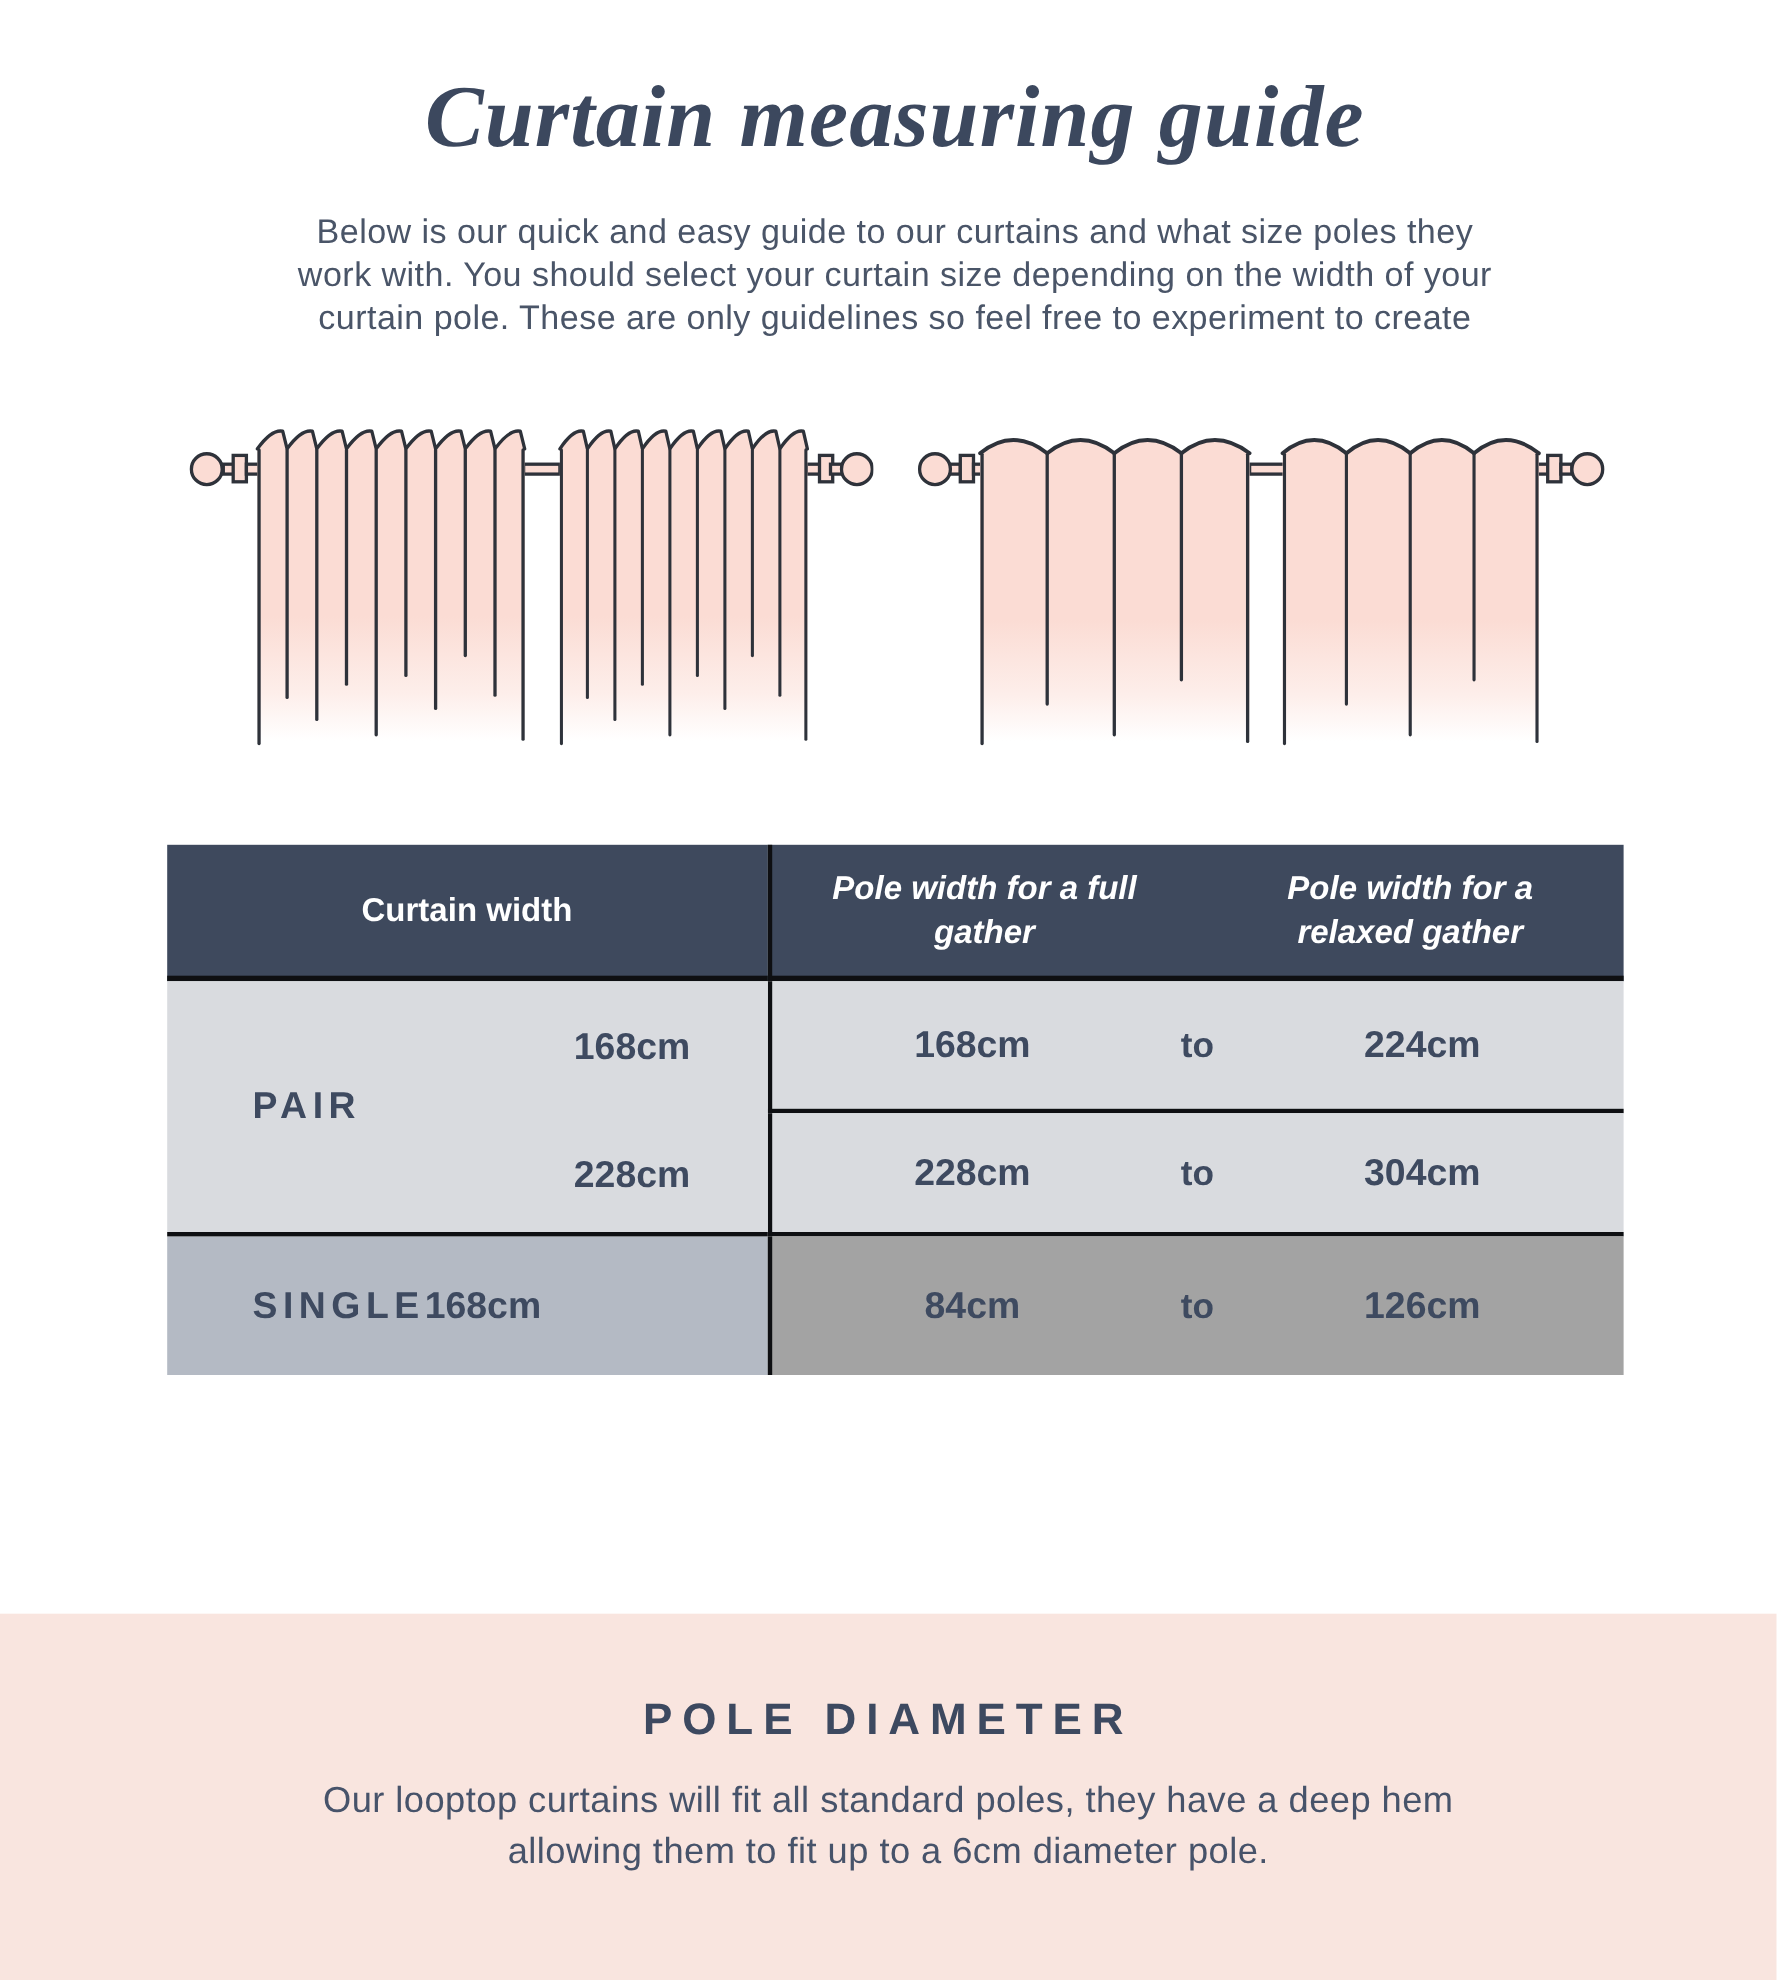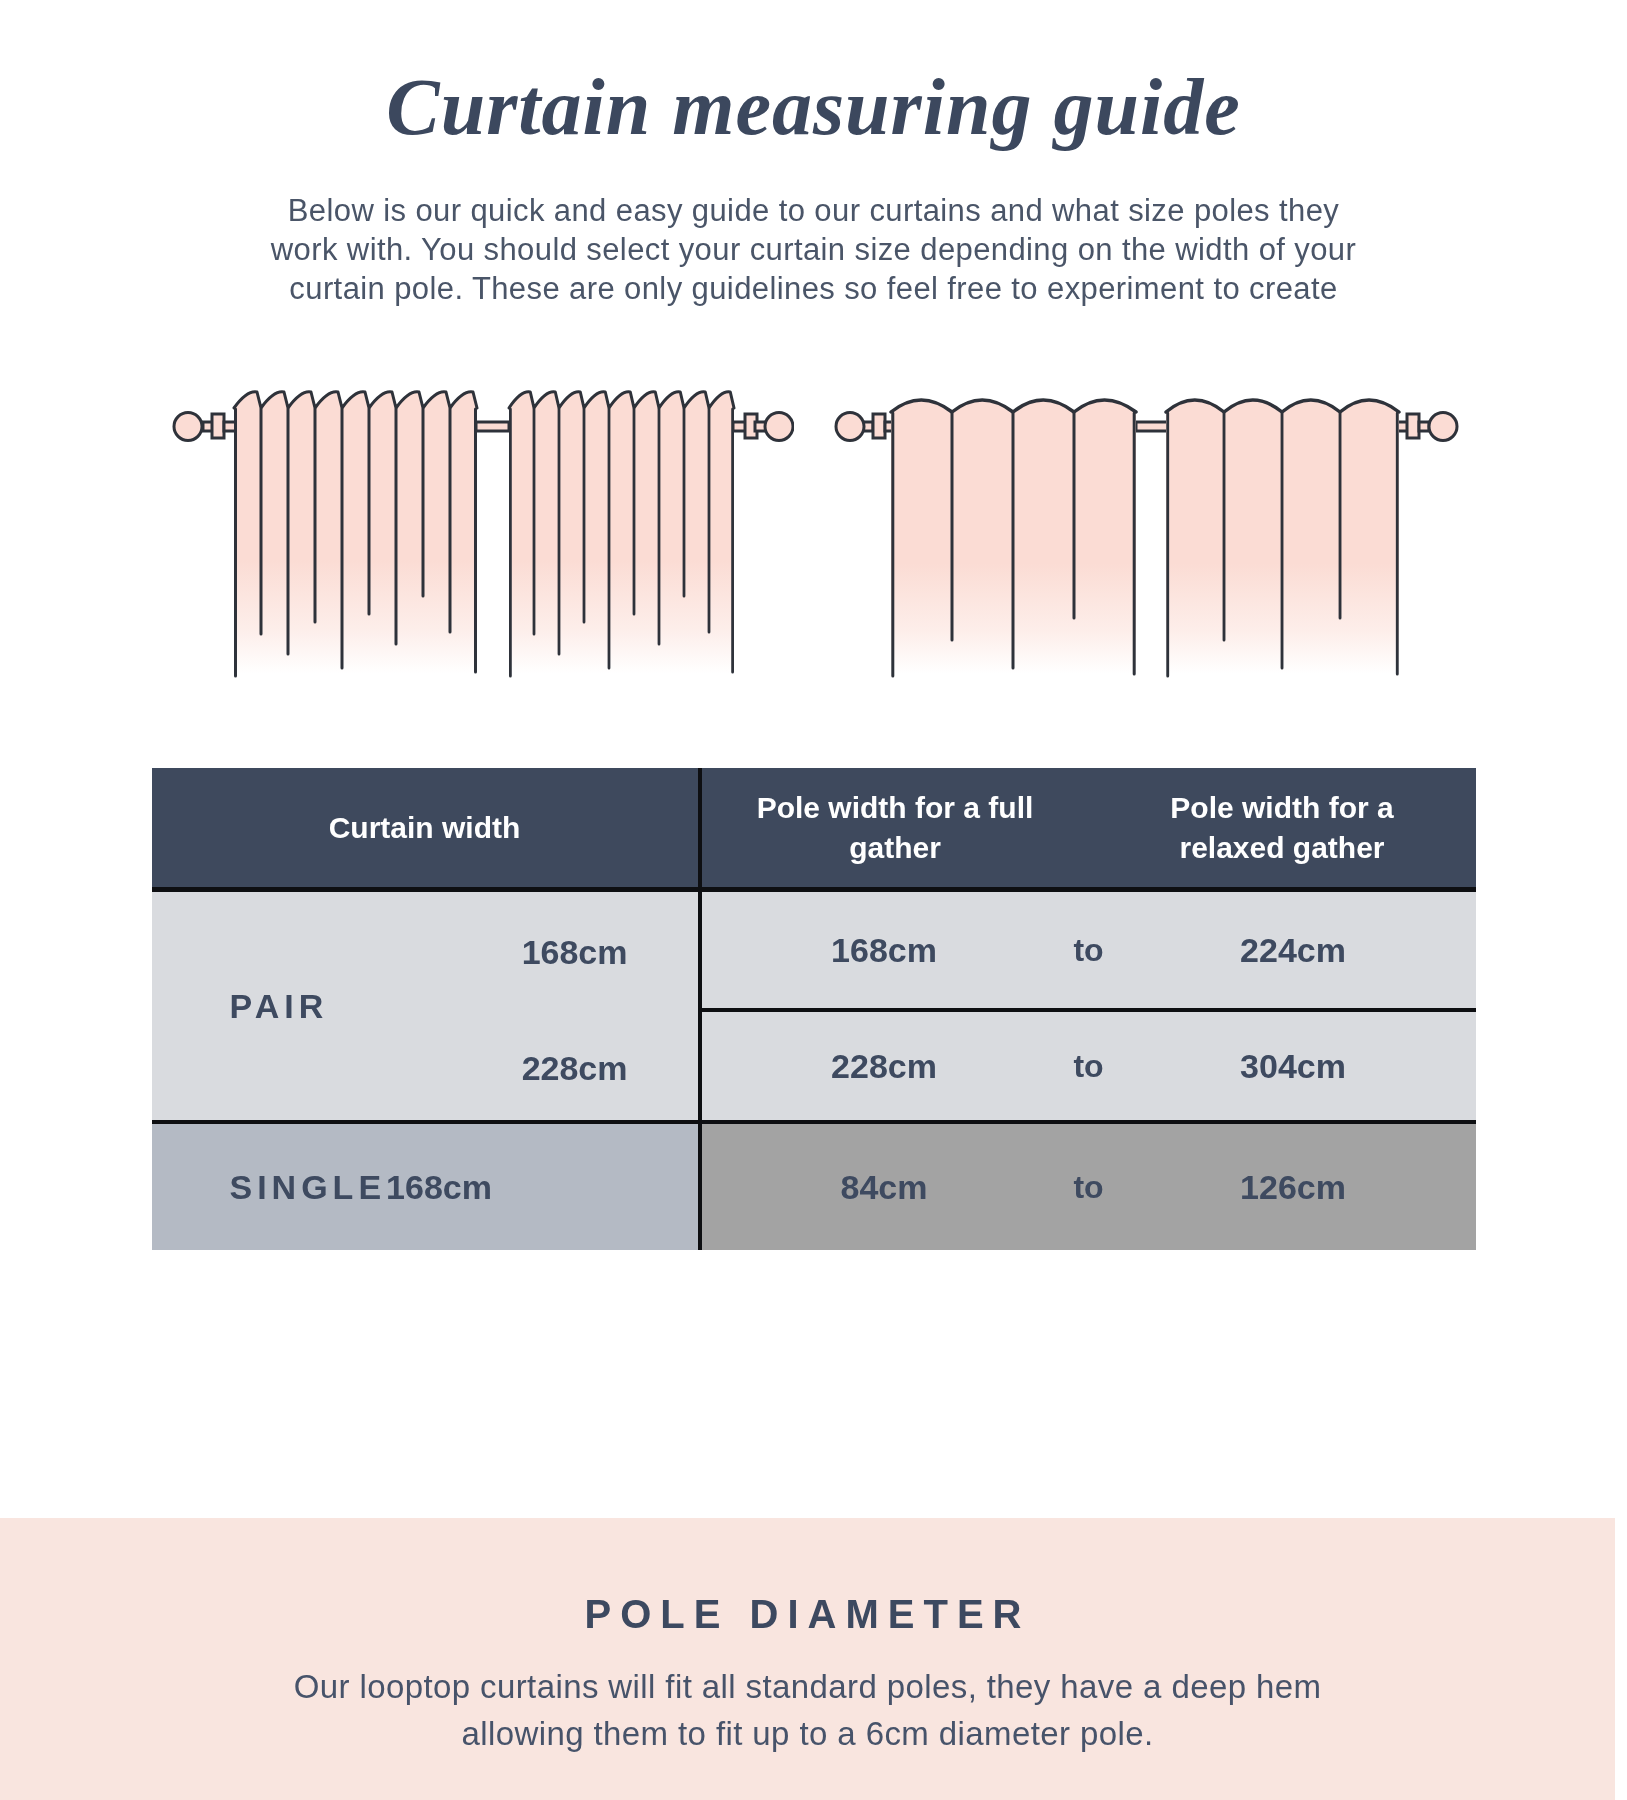--- a/index.html
+++ b/index.html
@@ -70,21 +70,21 @@
     border-left:4px solid #0e0f12;
   }
   .hlabel{
     flex:1;
     text-align:center;
     font-size:30px;
     line-height:40px;
   }
   .hlabel div, .hlabel{max-width:100%;}
   .hlabel{display:flex;justify-content:center;}
-  .hlabel span{display:block;max-width:310px;}
+  .hlabel span{display:block;max-width:310px;font-style:italic;}
 
   .pair-left{
     grid-column:1;grid-row:2 / span 2;
     background:#d9dbdf;
     border-bottom:4px solid #0e0f12;
     position:relative;
   }
   .group-label{
     position:absolute;
     left:78px;top:50%;
@@ -121,21 +121,21 @@
     font-size:34px;color:#3e4a60;
   }
   .single-left .group-label{
     position:static;transform:none;
   }
 
   
   .pink-band{
     position:absolute;
     left:0;right:12px;bottom:0;
-    height:282px;
+    height:333px;
     background:#f9e5df;
     text-align:center;
   }
   .pink-heading{
     margin:0;
     padding-top:74px;
     font-size:40px;
     font-weight:bold;
     letter-spacing:9px;
     color:#3d4960;

